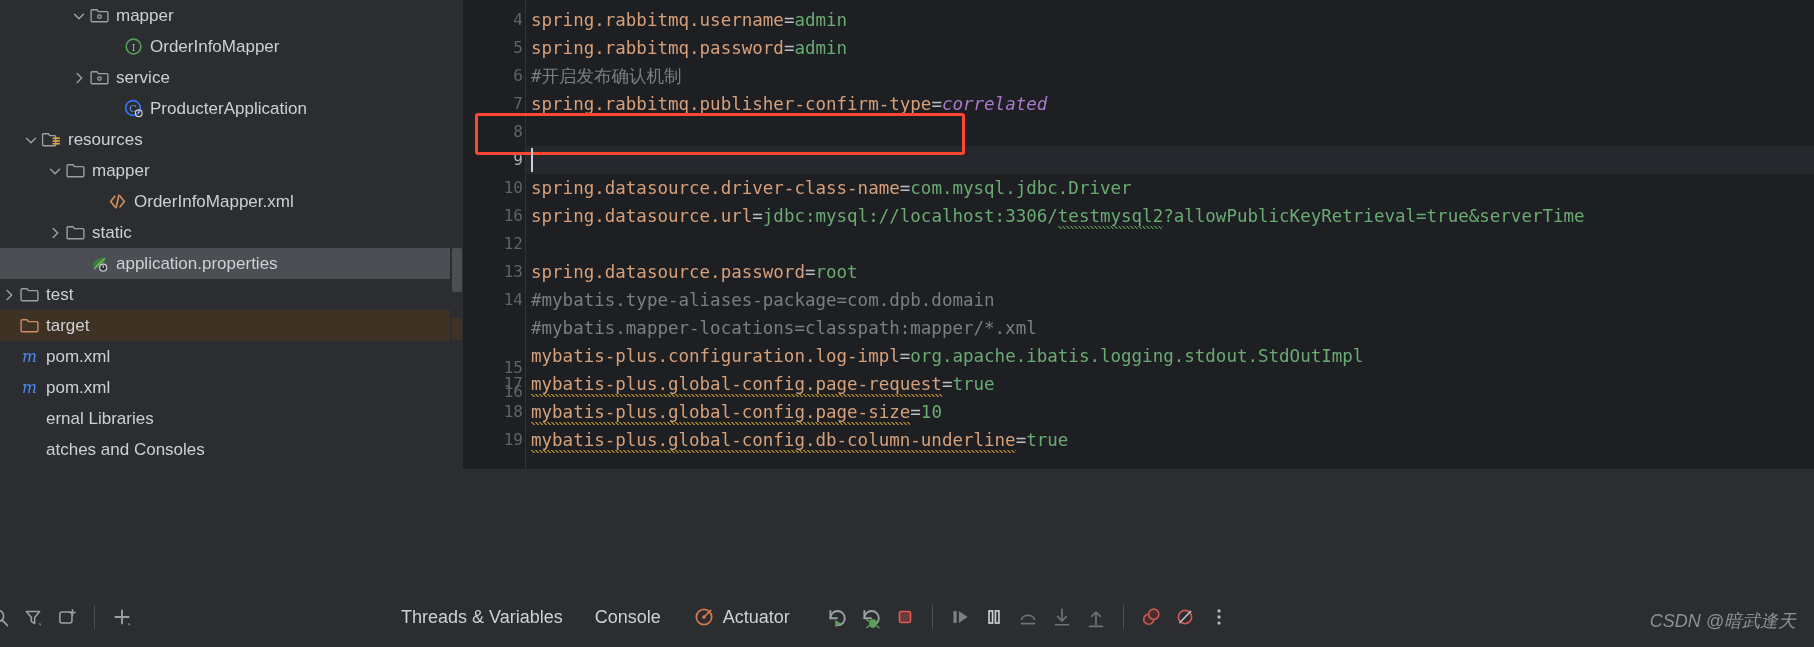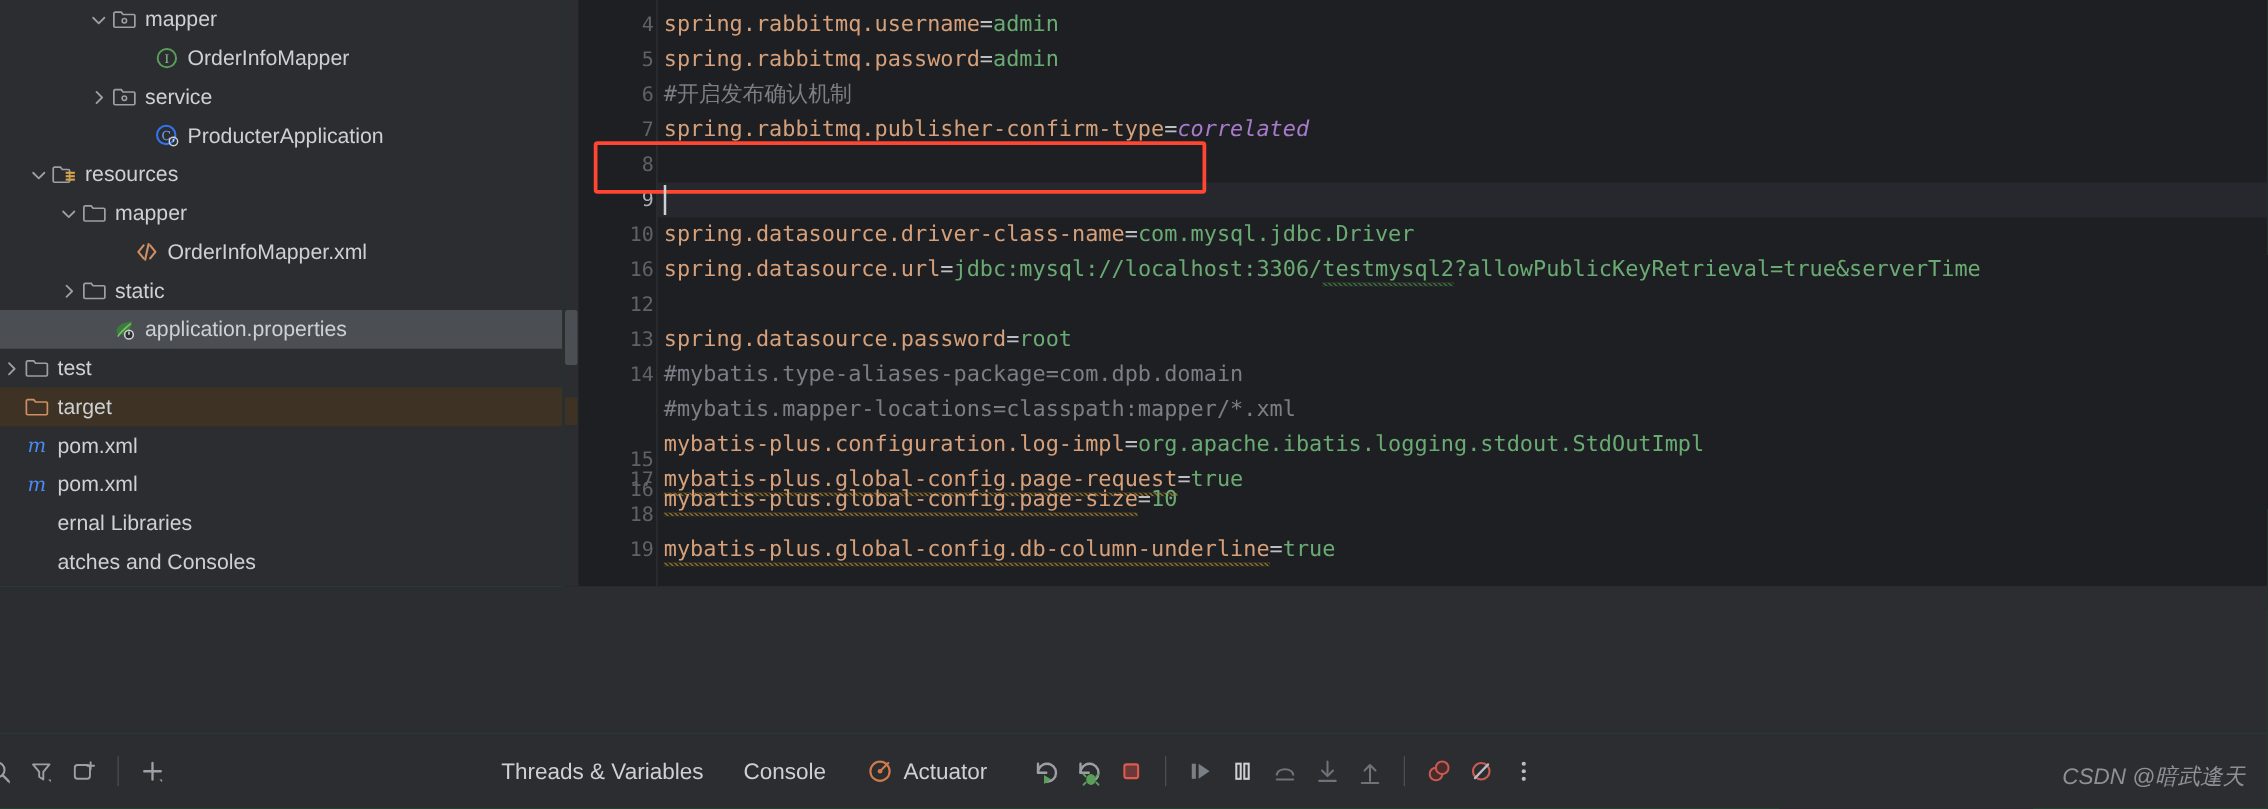--- a/index.html
+++ b/index.html
@@ -395,21 +395,21 @@
         <div class="code-line" style="top: 62px; left: 5px;"><span class="cm">#开启发布确认机制</span></div>
         <div class="code-line" style="top: 90px; left: 5px;"><span class="k">spring.rabbitmq.publisher-confirm-type</span><span class="eq">=</span><span class="vp">correlated</span></div>
         <div class="code-line" style="top: 146px; left: 5px;"></div>
         <div class="code-line" style="top: 174px; left: 5px;"><span class="k">spring.datasource.driver-class-name</span><span class="eq">=</span><span class="v">com.mysql.jdbc.Driver</span></div>
         <div class="code-line" style="top: 202px; left: 5px;"><span class="k">spring.datasource.url</span><span class="eq">=</span><span class="v">jdbc:mysql://localhost:3306/</span><span class="v greensq">testmysql2</span><span class="v">?allowPublicKeyRetrieval=true&amp;serverTime</span></div>
         <div class="code-line" style="top: 258px; left: 5px;"><span class="k">spring.datasource.password</span><span class="eq">=</span><span class="v">root</span></div>
         <div class="code-line" style="top: 286px; left: 5px;"><span class="cm">#mybatis.type-aliases-package=com.dpb.domain</span></div>
         <div class="code-line" style="top: 314px; left: 5px;"><span class="cm">#mybatis.mapper-locations=classpath:mapper/*.xml</span></div>
         <div class="code-line" style="top: 342px; left: 5px;"><span class="k">mybatis-plus.configuration.log-impl</span><span class="eq">=</span><span class="v">org.apache.ibatis.logging.stdout.StdOutImpl</span></div>
         <div class="code-line" style="top: 370px; left: 5px;"><span class="k warnsq">mybatis-plus.global-config.page-request</span><span class="eq">=</span><span class="v">true</span></div>
-        <div class="code-line" style="top: 386px; left: 5px; text-align: right;"><span class="k warnsq">mybatis-plus.global-config.page-size</span><span class="eq">=</span><span class="v">10</span></div>
+        <div class="code-line" style="top: 398px; left: 5px; text-align: right;"><span class="k warnsq">mybatis-plus.global-config.page-size</span><span class="eq">=</span><span class="v">10</span></div>
         <div class="code-line" style="top: 426px; left: 5px; text-align: center;"><span class="k warnsq">mybatis-plus.global-config.db-column-underline</span><span class="eq">=</span><span class="v">true</span></div>
       </div>
     <div id="red-box" style="top: 113px; left: 25px; width: 484px; height: 36px;"></div>
   <div id="caret" style="top: 148px; left: 81px;"></div>
     </div>
 
   <div id="editor-bottom-fill"></div>
   <div id="bottom-gap"></div>
 
   <div id="toolbar">

